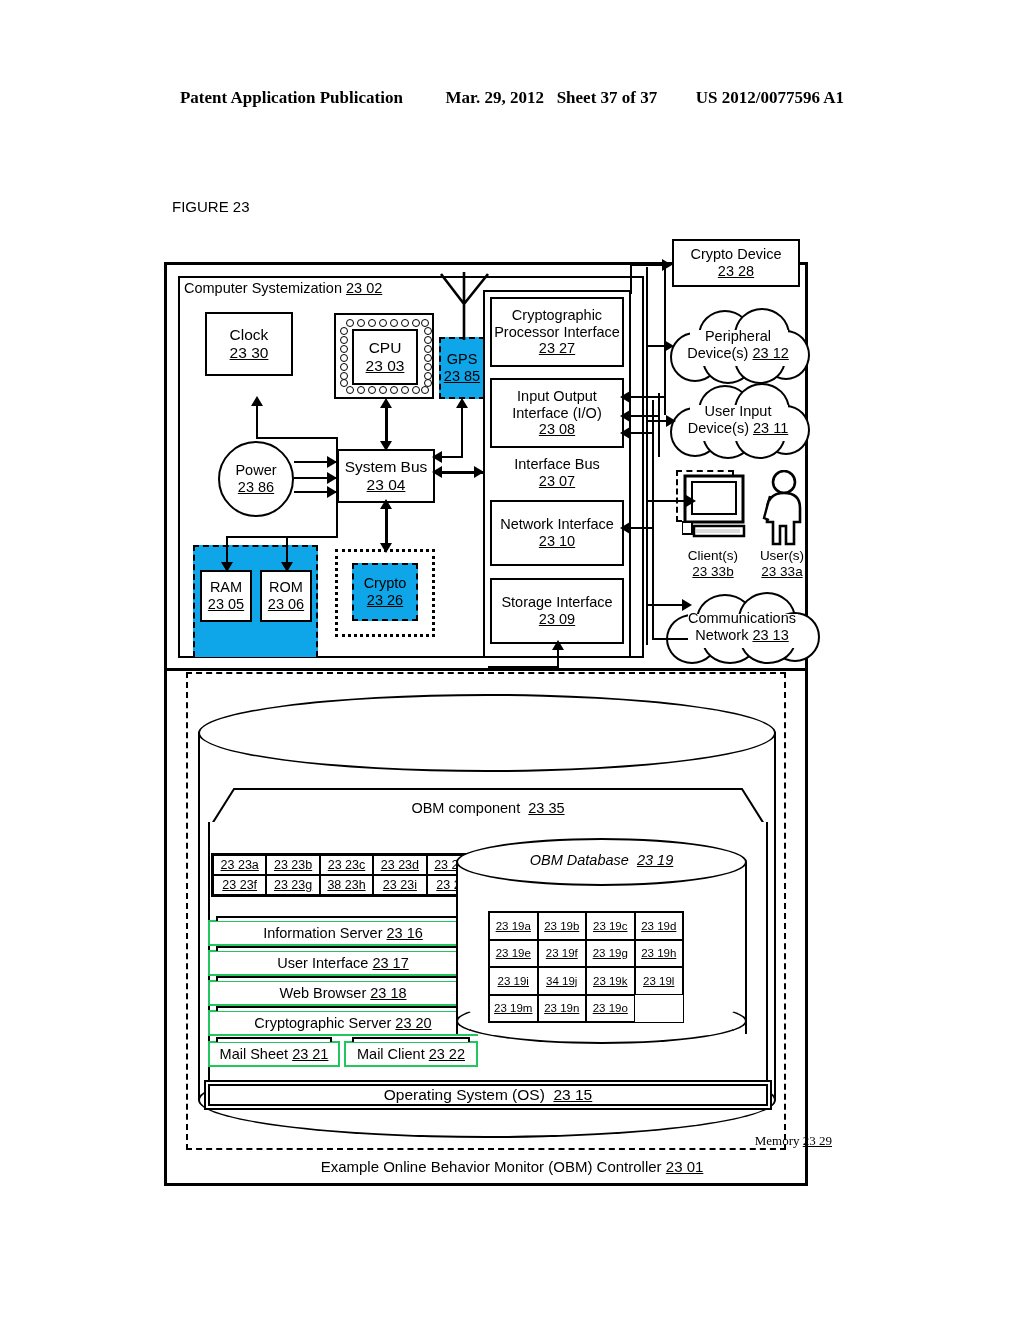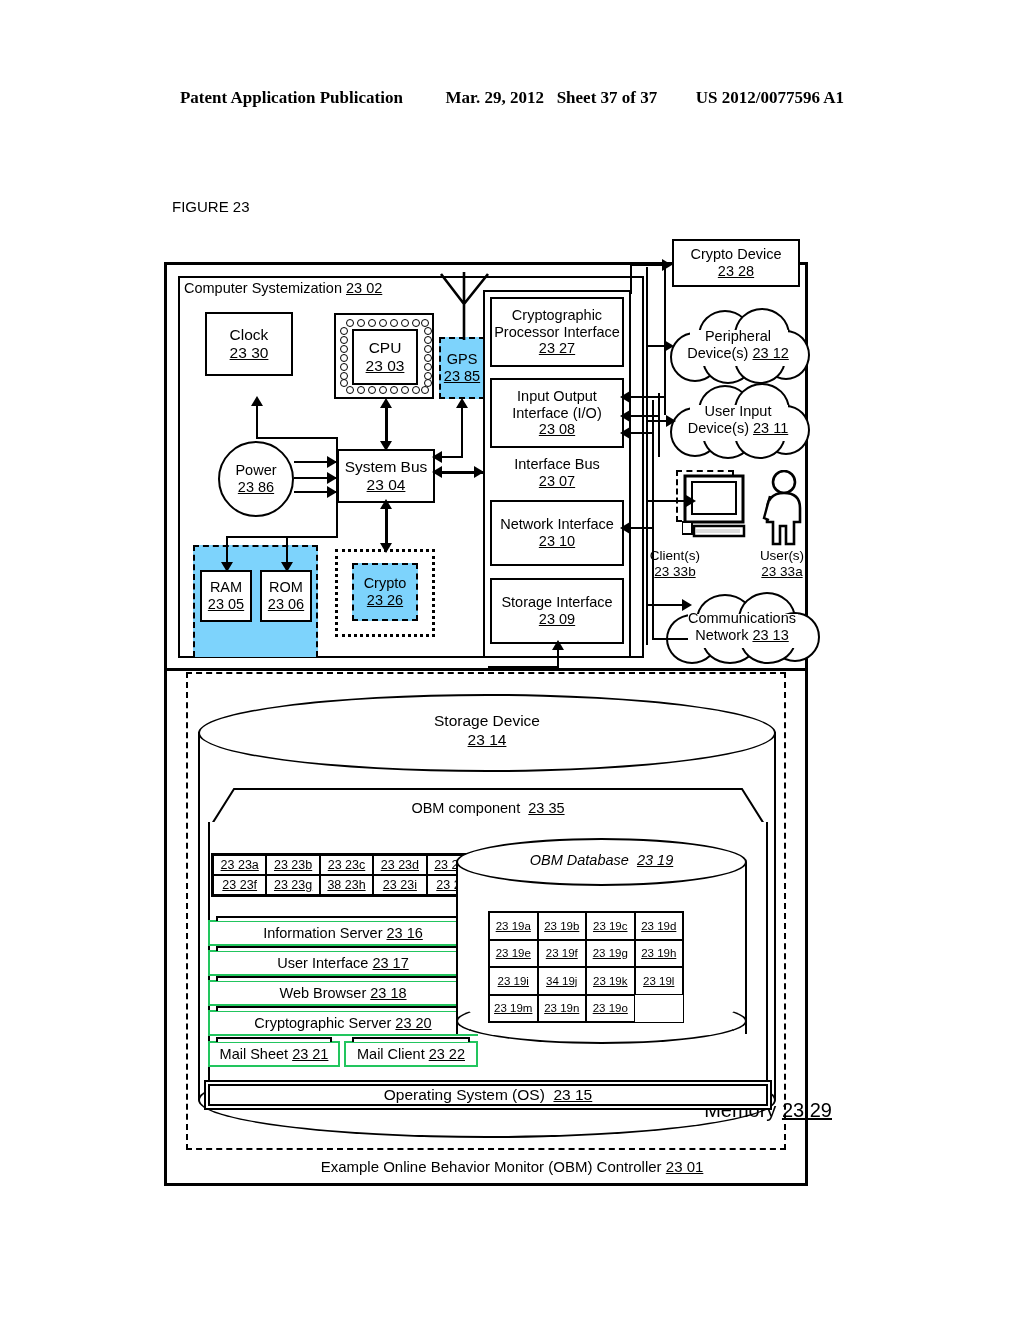--- a/index.html
+++ b/index.html
@@ -13,21 +13,21 @@
   .hgap1{width:34px}.hgap2{width:30px}
 
   #figlabel{position:absolute;left:172px;top:198px;font-size:15px;}
 
   
   .abs{position:absolute;box-sizing:border-box;}
   .ctr{display:flex;flex-direction:column;align-items:center;justify-content:center;
        text-align:center;line-height:1.17;}
   .u{text-decoration:underline;}
   .bx{border:2px solid #000;background:#fff;}
-  .dash{border:2px dashed #000;background:#7dd3fc;}
+  .dash{border:2px dashed #000;background:#0ea5e9;}
   .dot{border:3px dotted #000;background:#fff;}
 
   
   .ln{position:absolute;background:#000;}
   .lnh{height:2px;} .lnv{width:2px;}
   .lnh3{height:3px;} .lnv3{width:3px;}
 
   
   .ar{position:absolute;width:0;height:0;}
   .ar-r{border-top:6px solid transparent;border-bottom:6px solid transparent;border-left:10px solid #000;}
@@ -36,21 +36,21 @@
   .ar-d{border-left:6px solid transparent;border-right:6px solid transparent;border-top:10px solid #000;}
 
   
   #outer{left:164px;top:262px;width:644px;height:410px;border:3px solid #000;background:#fff;}
   #csys{left:178px;top:276px;width:466px;height:382px;border:2px solid #000;background:#fff;}
   #csys-lbl{left:184px;top:280px;font-size:14.5px;white-space:nowrap;}
 
   #botframe{left:164px;top:668px;width:644px;height:518px;border:3px solid #000;background:#fff;}
   #memdash{left:186px;top:672px;width:600px;height:478px;border:2px dashed #000;}
   #ctrl-lbl{left:0;top:1158px;width:1024px;text-align:center;font-size:15px;}
-  #mem-lbl{position:absolute;right:192px;top:1099px;font-size:20px;white-space:nowrap;}
+  #mem-lbl{position:absolute;right:192px;top:1133px;font-size:13px;white-space:nowrap;font-family:Liberation Serif, serif;}
 
   
   .t13{font-size:13.5px;} .t14{font-size:14.5px;} .t15{font-size:15.5px;}
   .t12{font-size:12.5px;} .t11{font-size:11.5px;}
 
   
   .pin{position:absolute;width:6px;height:6px;border:1.6px solid #000;border-radius:50%;background:#fff;}
 
   
   .circ{border-radius:50%;}
@@ -291,21 +291,21 @@
 </div>
 
 <div class="mon-shadow" style="left:676px;top:470px;width:54px;height:48px;"></div>
 <svg class="abs" style="left:682px;top:474px;width:68px;height:72px;" viewBox="0 0 68 72">
   <rect x="3" y="2" width="58" height="46" fill="#fff" stroke="#000" stroke-width="3"></rect>
   <rect x="10" y="8" width="44" height="32" fill="#fff" stroke="#000" stroke-width="2"></rect>
   <rect x="0" y="48" width="10" height="12" fill="#fff" stroke="#000" stroke-width="2"></rect>
   <rect x="12" y="52" width="50" height="10" fill="#fff" stroke="#000" stroke-width="2.5"></rect>
   <rect x="14" y="55" width="44" height="4" fill="#ddd" stroke="none"></rect>
 </svg>
-<div class="abs ctr t13" style="left:638px;top:546px;width:74px;height:36px;">
+<div class="abs ctr t13" style="left:676px;top:546px;width:74px;height:36px;">
   <div>Client(s)</div>
   <div class="u">23 33b</div>
 </div>
 
 <svg class="abs" style="left:754px;top:470px;width:56px;height:76px;" viewBox="0 0 56 76">
   <circle cx="30" cy="12" r="11" fill="#fff" stroke="#000" stroke-width="2.6"></circle>
   <path d="M30 23 C 18 23 13 30 13 40 L13 52 L19 52 L19 74 L26 74 L26 56 L32 56 L32 74 L40 74 L40 52 L46 52 L46 38 C46 28 41 23 30 23 Z" fill="#fff" stroke="#000" stroke-width="2.6"></path>
   <path d="M16 26 L10 48 L15 50" fill="#fff" stroke="#000" stroke-width="2.4"></path>
 </svg>
 <div class="abs ctr t13" style="left:746px;top:546px;width:72px;height:36px;">
@@ -369,24 +369,20 @@
 </div>
 <div class="abs" id="ctrl-lbl">
   <span>Example Online Behavior Monitor (OBM) Controller</span>
   <span class="u">23 01</span>
 </div>
 
 <div class="cyl" style="left:198px;top:694px;width:578px;height:440px;">
   <div class="body" style="top:38px;height:368px;"></div>
   <div class="top" style="height:78px;"></div>
   <div class="bot" style="top:368px;height:76px;"></div>
-  <div class="lbl t15" style="top:18px;">
-    <div>Storage Device</div>
-    <div class="u">23 14</div>
-  </div>
 </div>
 
 <svg class="abs" style="left:212px;top:788px;width:552px;height:36px;" viewBox="0 0 552 36" preserveAspectRatio="none">
   <path d="M0 36 L22 1 L530 1 L552 36 Z" fill="#fff" stroke="#000" stroke-width="2" vector-effect="non-scaling-stroke"></path>
 </svg>
 <div class="abs ctr t14" style="left:212px;top:795px;width:552px;height:26px;">
   <div><span>OBM component</span>
   &nbsp;<span class="u">23 35</span></div>
 </div>
 <div class="abs bx" style="left:208px;top:822px;width:560px;height:268px;border-width:2px;border-top:none;"></div>

